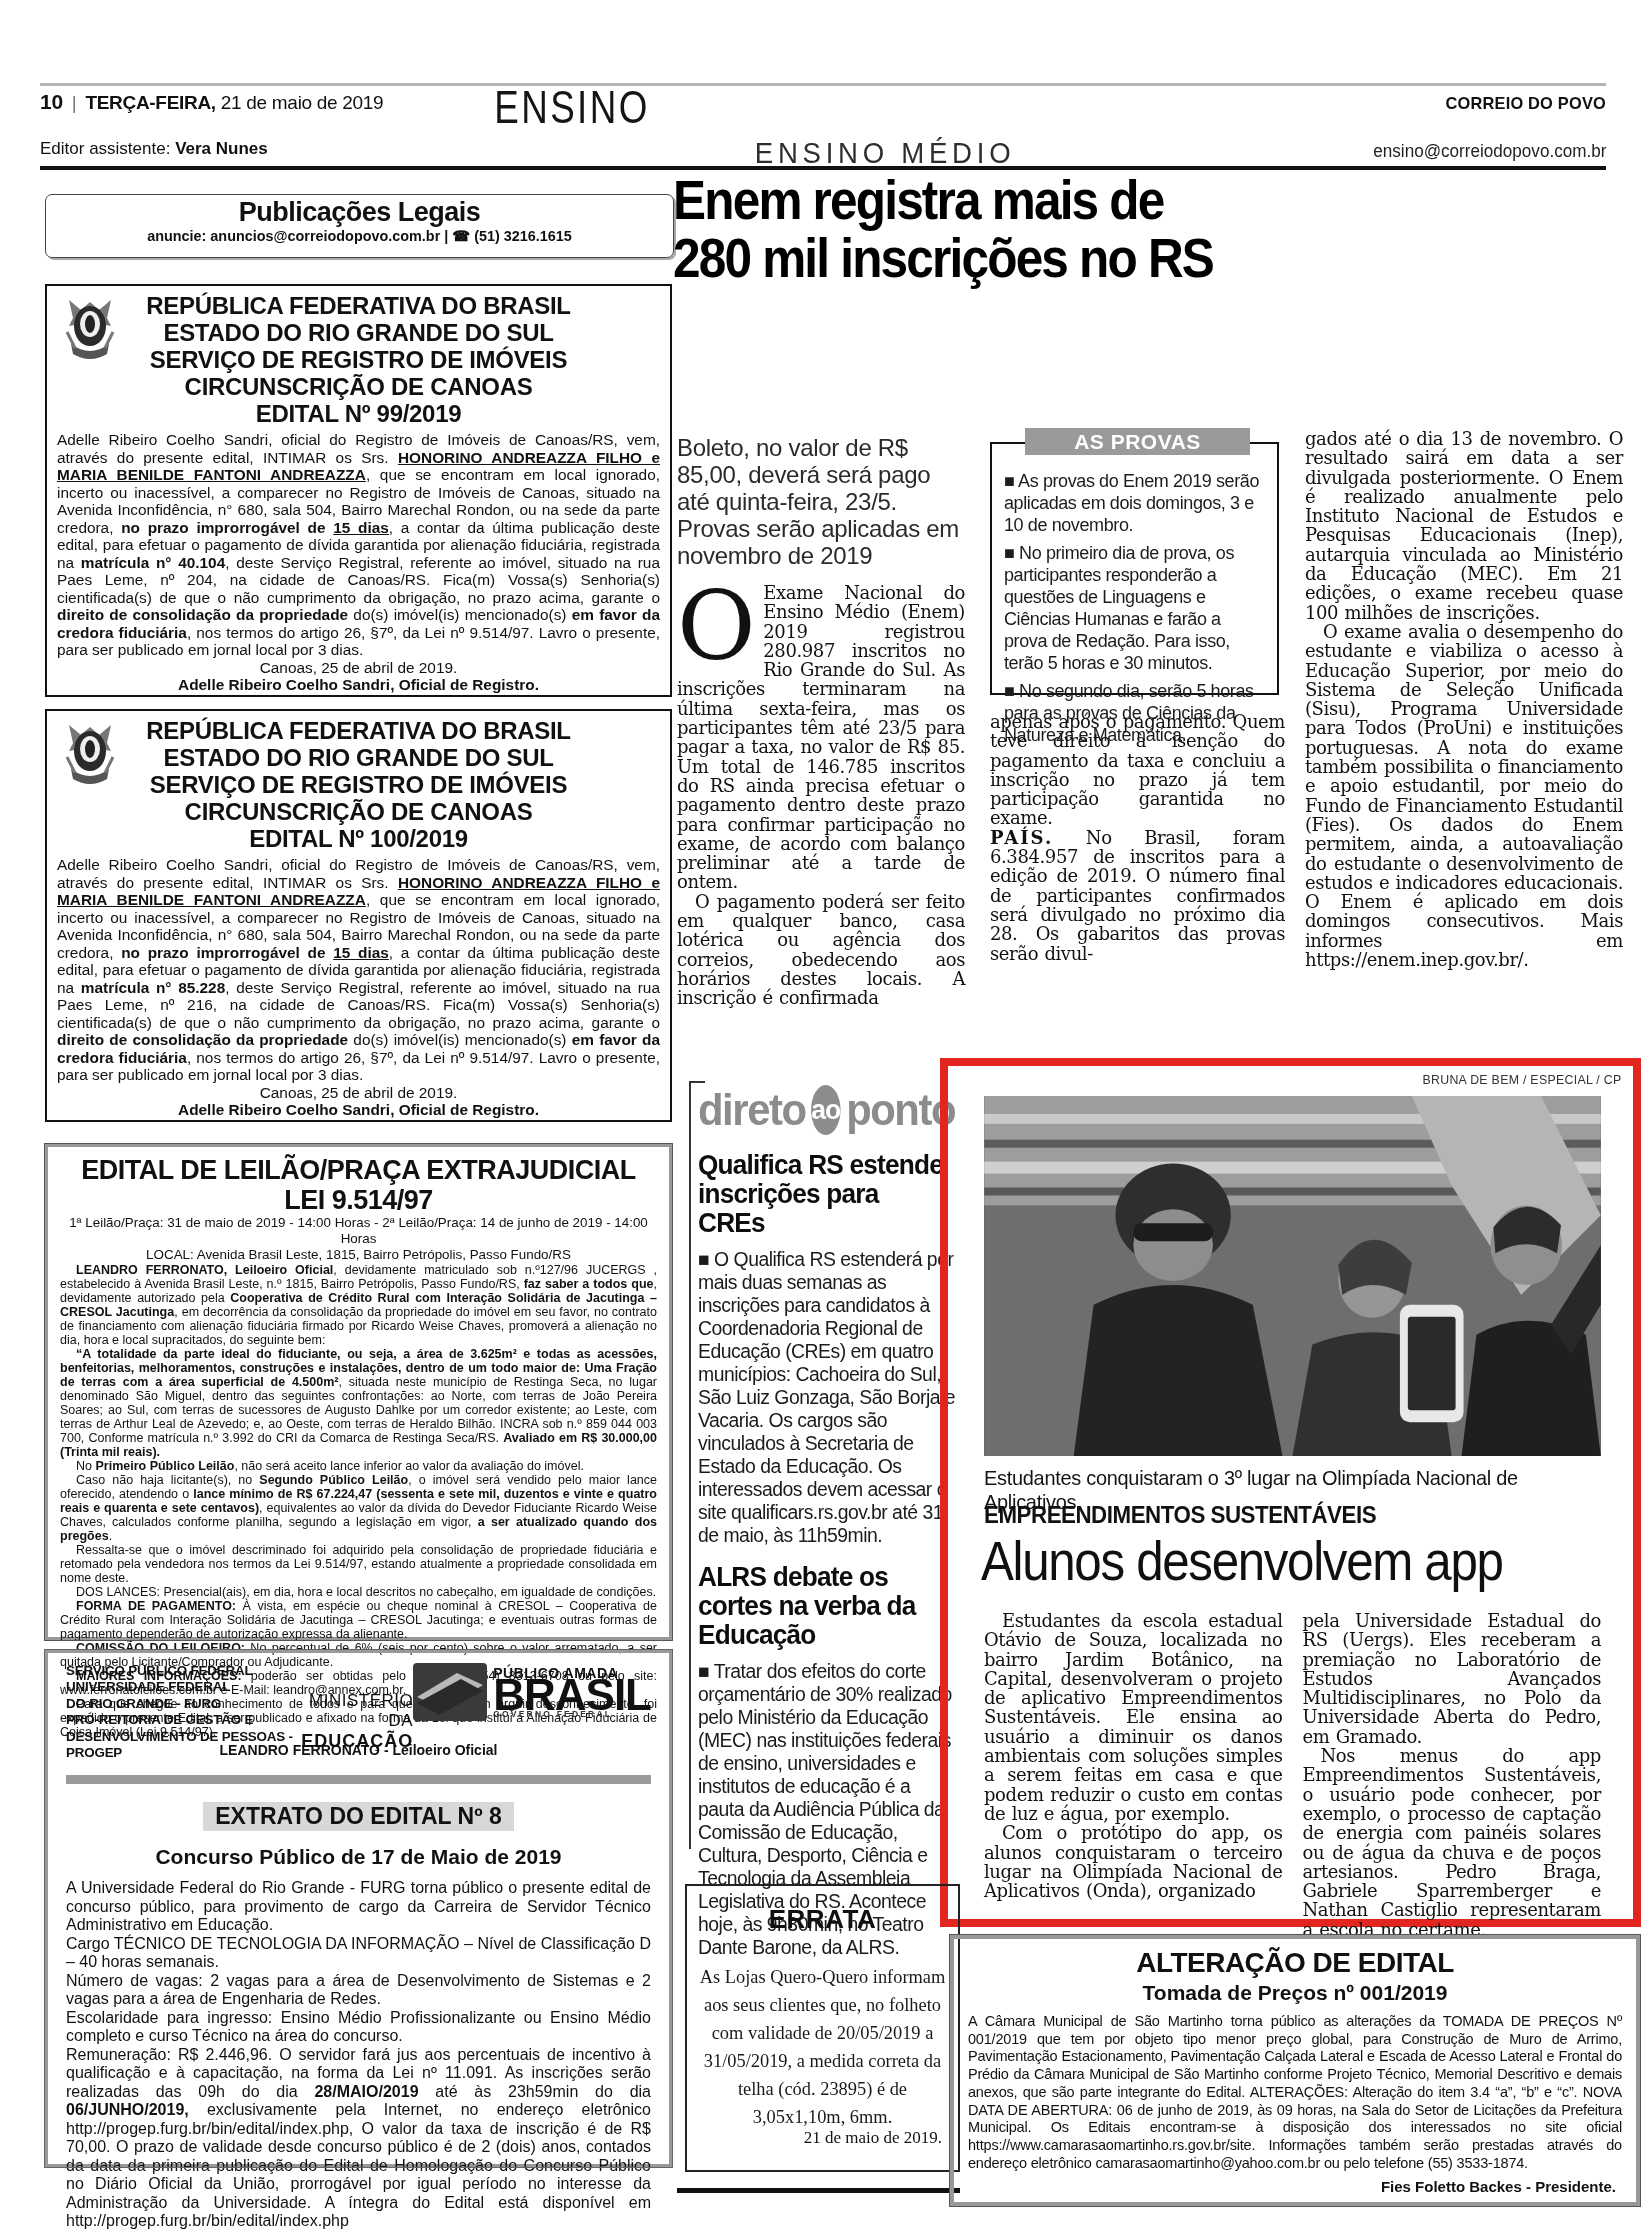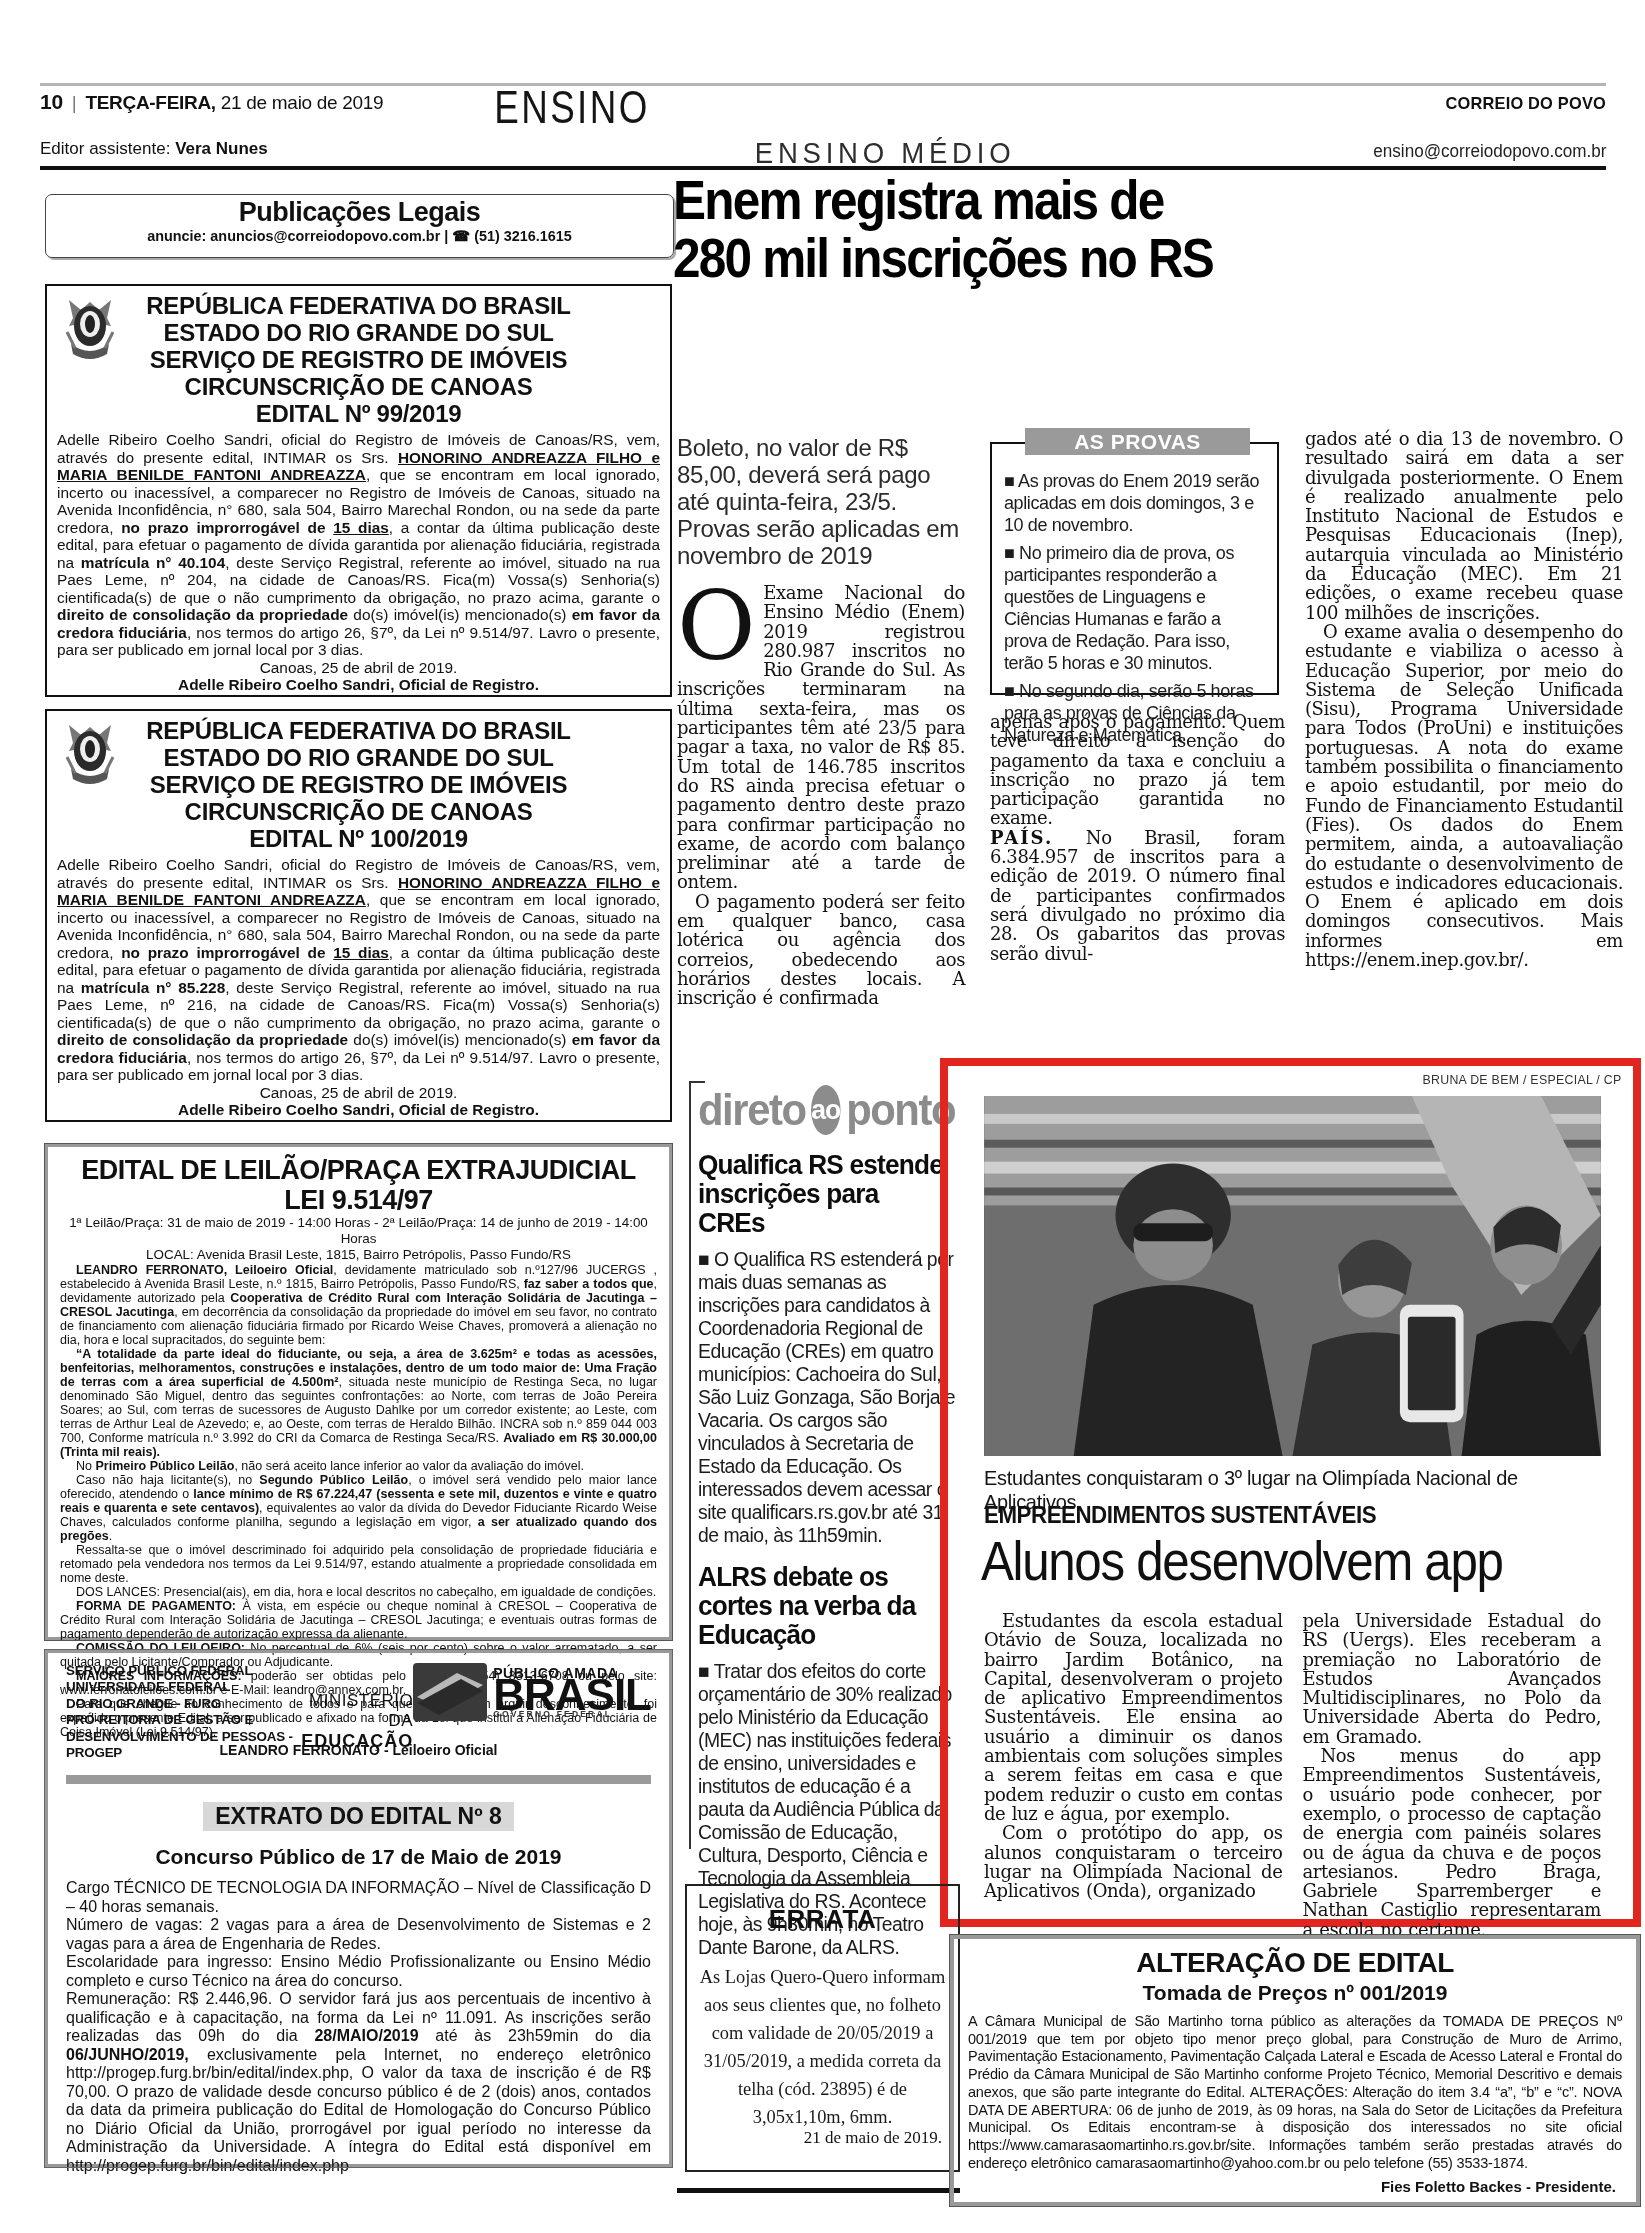--- a/index.html
+++ b/index.html
@@ -225,20 +225,21 @@
           <div class="p3">GOVERNO FEDERAL</div>
         </div>
       </div>
     </div>
     <div class="furg-grayrule"></div>
     <div class="extract-wrap">
       <span class="extract-title">EXTRATO DO EDITAL Nº 8</span>
     </div>
     <div class="furg-sub">Concurso Público de 17 de Maio de 2019</div>
     <div class="furg-body just">
+      <div>A Universidade Federal do Rio Grande - FURG torna público o presente edital de concurso público, para provimento de cargo da Carreira de Servidor Técnico Administrativo em Educação.</div>
       <div>Cargo TÉCNICO DE TECNOLOGIA DA INFORMAÇÃO – Nível de Classificação D – 40 horas semanais.</div>
       <div>Número de vagas: 2 vagas para a área de Desenvolvimento de Sistemas e 2 vagas para a área de Engenharia de Redes.</div>
       <div>Escolaridade para ingresso: Ensino Médio Profissionalizante ou Ensino Médio completo e curso Técnico na área do concurso.</div>
       <div><span>Remuneração: R$ 2.446,96. O servidor fará jus aos percentuais de incentivo à qualificação e à capacitação, na forma da Lei nº 11.091. As inscrições serão realizadas das 09h do dia </span><span class="seg-b">28/MAIO/2019</span><span> até às 23h59min do dia </span><span class="seg-b">06/JUNHO/2019,</span><span> exclusivamente pela Internet, no endereço eletrônico http://progep.furg.br/bin/edital/index.php, O valor da taxa de inscrição é de R$ 70,00. O prazo de validade desde concurso público é de 2 (dois) anos, contados da data da primeira publicação do Edital de Homologação do Concurso Público no Diário Oficial da União, prorrogável por igual período no interesse da Administração da Universidade. A íntegra do Edital está disponível em http://progep.furg.br/bin/edital/index.php</span></div>
     </div>
 
   </div>
 
   <div class="abs kicker">ENSINO MÉDIO</div>
   <div class="abs headline">

